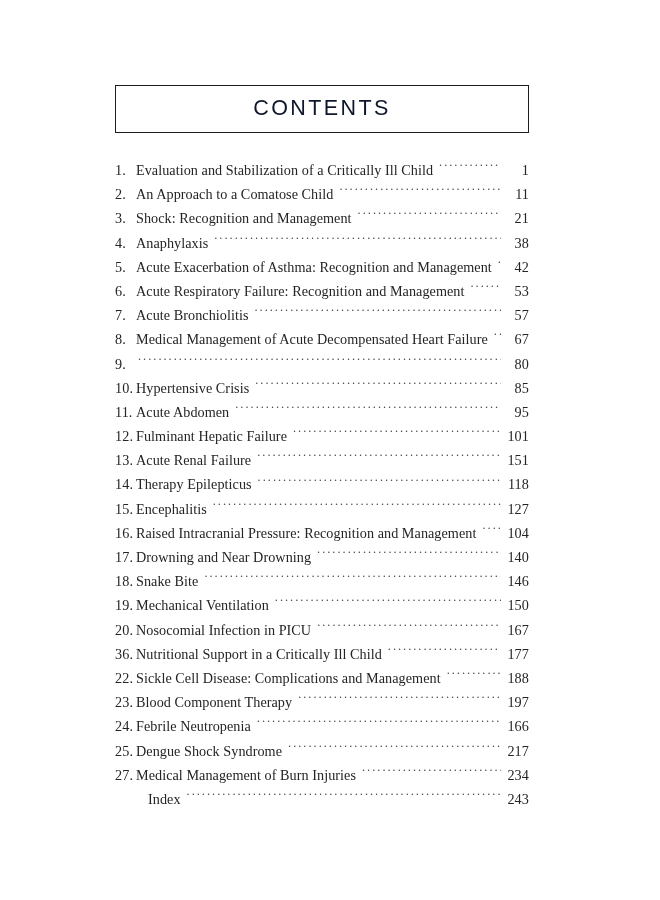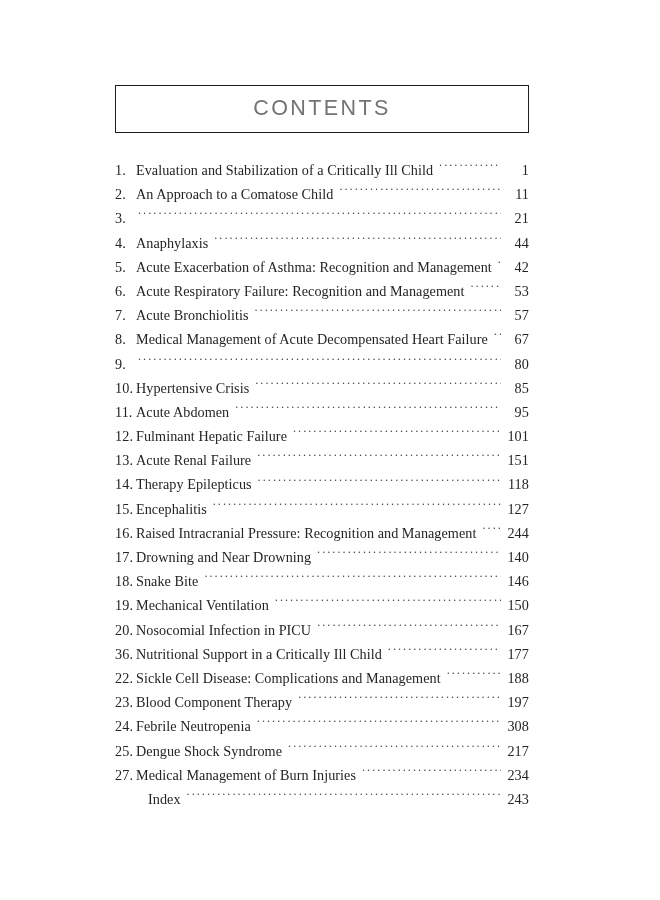--- a/index.html
+++ b/index.html
@@ -35,21 +35,21 @@
     border: 1.5px solid #1c1c1c;
     box-sizing: border-box;
     display: flex;
     align-items: center;
     justify-content: center;
   }
   .title-text {
     font-family: "Liberation Sans", "DejaVu Sans", sans-serif;
     font-size: 21.5px;
     letter-spacing: 2.4px;
-    color: #737373;
+    color: #0f172a;
     line-height: 1;
   }
 
   
   .toc {
     position: absolute;
     left: 115px;
     top: 158px;
     width: 414px;
   }
@@ -126,28 +126,29 @@
         <span class="toc-page">1</span>
       </div>
       <div class="toc-row">
         <span class="toc-num">2.</span>
         <span class="toc-label">An Approach to a Comatose Child</span>
         <span class="leader"></span>
         <span class="toc-page">11</span>
       </div>
       <div class="toc-row">
         <span class="toc-num">3.</span>
+        <span class="toc-label">Shock: Recognition and Management</span>
         <span class="leader"></span>
         <span class="toc-page">21</span>
       </div>
       <div class="toc-row">
         <span class="toc-num">4.</span>
         <span class="toc-label">Anaphylaxis</span>
         <span class="leader"></span>
-        <span class="toc-page">44</span>
+        <span class="toc-page">38</span>
       </div>
       <div class="toc-row">
         <span class="toc-num">5.</span>
         <span class="toc-label">Acute Exacerbation of Asthma: Recognition and Management</span>
         <span class="leader"></span>
         <span class="toc-page">42</span>
       </div>
       <div class="toc-row">
         <span class="toc-num">6.</span>
         <span class="toc-label">Acute Respiratory Failure: Recognition and Management</span>
@@ -204,21 +205,21 @@
       <div class="toc-row">
         <span class="toc-num">15.</span>
         <span class="toc-label">Encephalitis</span>
         <span class="leader"></span>
         <span class="toc-page">127</span>
       </div>
       <div class="toc-row">
         <span class="toc-num">16.</span>
         <span class="toc-label">Raised Intracranial Pressure: Recognition and Management</span>
         <span class="leader"></span>
-        <span class="toc-page">244</span>
+        <span class="toc-page">104</span>
       </div>
       <div class="toc-row">
         <span class="toc-num">17.</span>
         <span class="toc-label">Drowning and Near Drowning</span>
         <span class="leader"></span>
         <span class="toc-page">140</span>
       </div>
       <div class="toc-row">
         <span class="toc-num">18.</span>
         <span class="toc-label">Snake Bite</span>
@@ -252,21 +253,21 @@
       <div class="toc-row">
         <span class="toc-num">23.</span>
         <span class="toc-label">Blood Component Therapy</span>
         <span class="leader"></span>
         <span class="toc-page">197</span>
       </div>
       <div class="toc-row">
         <span class="toc-num">24.</span>
         <span class="toc-label">Febrile Neutropenia</span>
         <span class="leader"></span>
-        <span class="toc-page">308</span>
+        <span class="toc-page">166</span>
       </div>
       <div class="toc-row">
         <span class="toc-num">25.</span>
         <span class="toc-label">Dengue Shock Syndrome</span>
         <span class="leader"></span>
         <span class="toc-page">217</span>
       </div>
       <div class="toc-row">
         <span class="toc-num">27.</span>
         <span class="toc-label">Medical Management of Burn Injuries</span>

